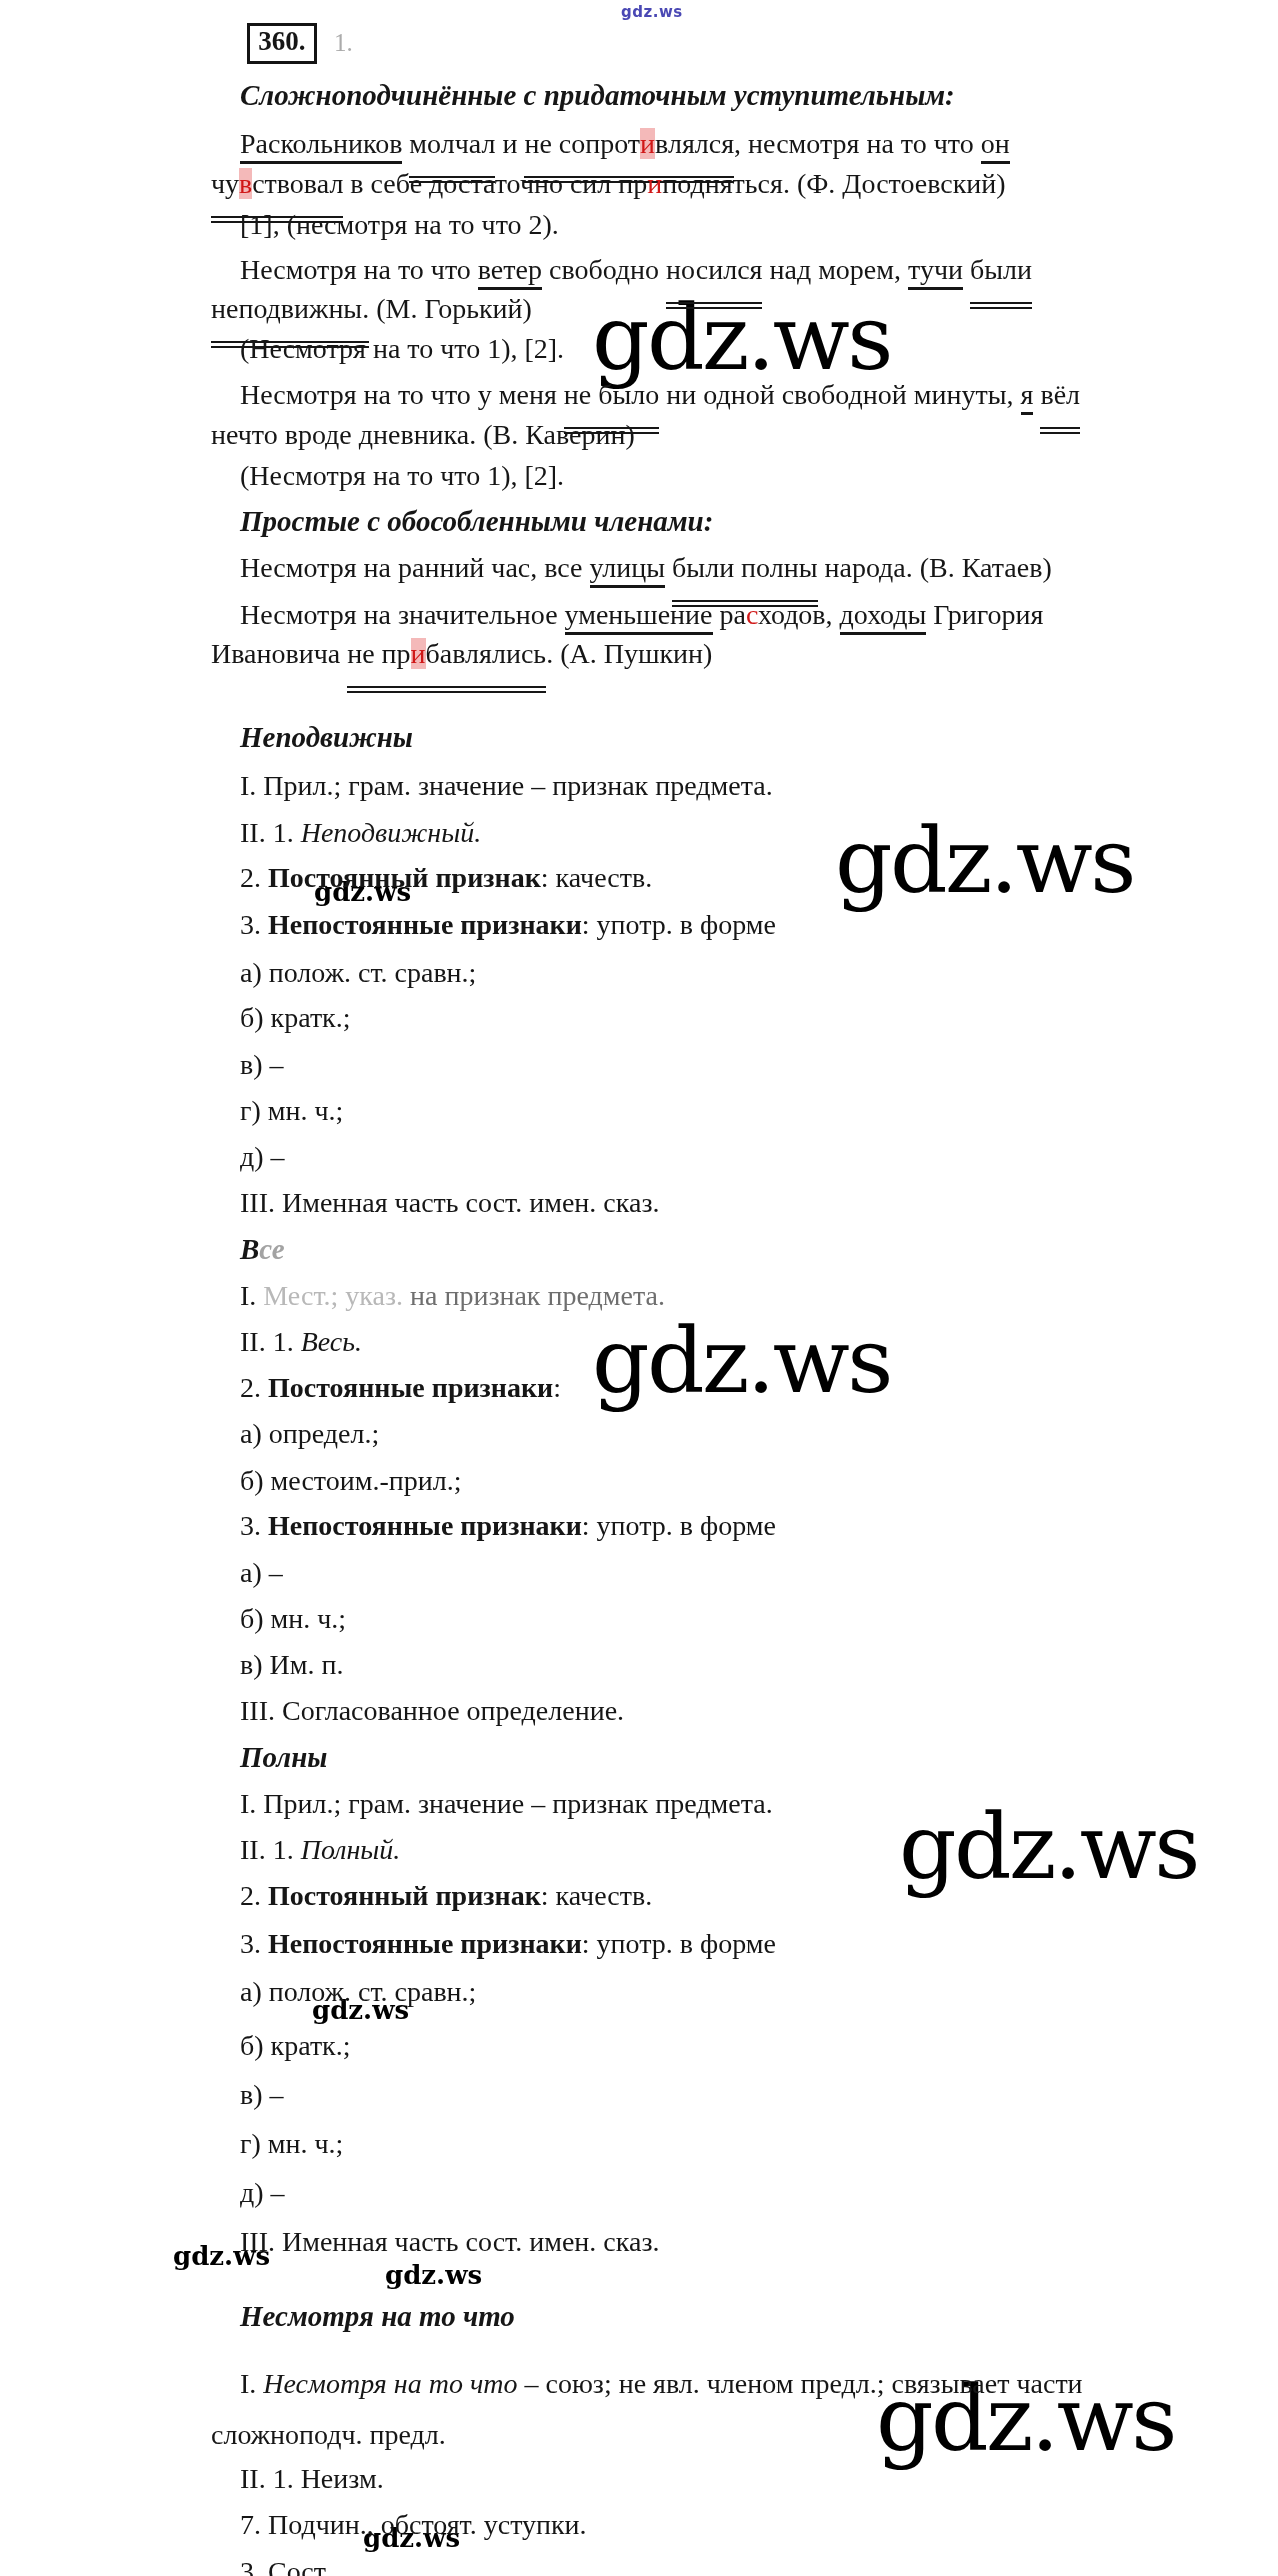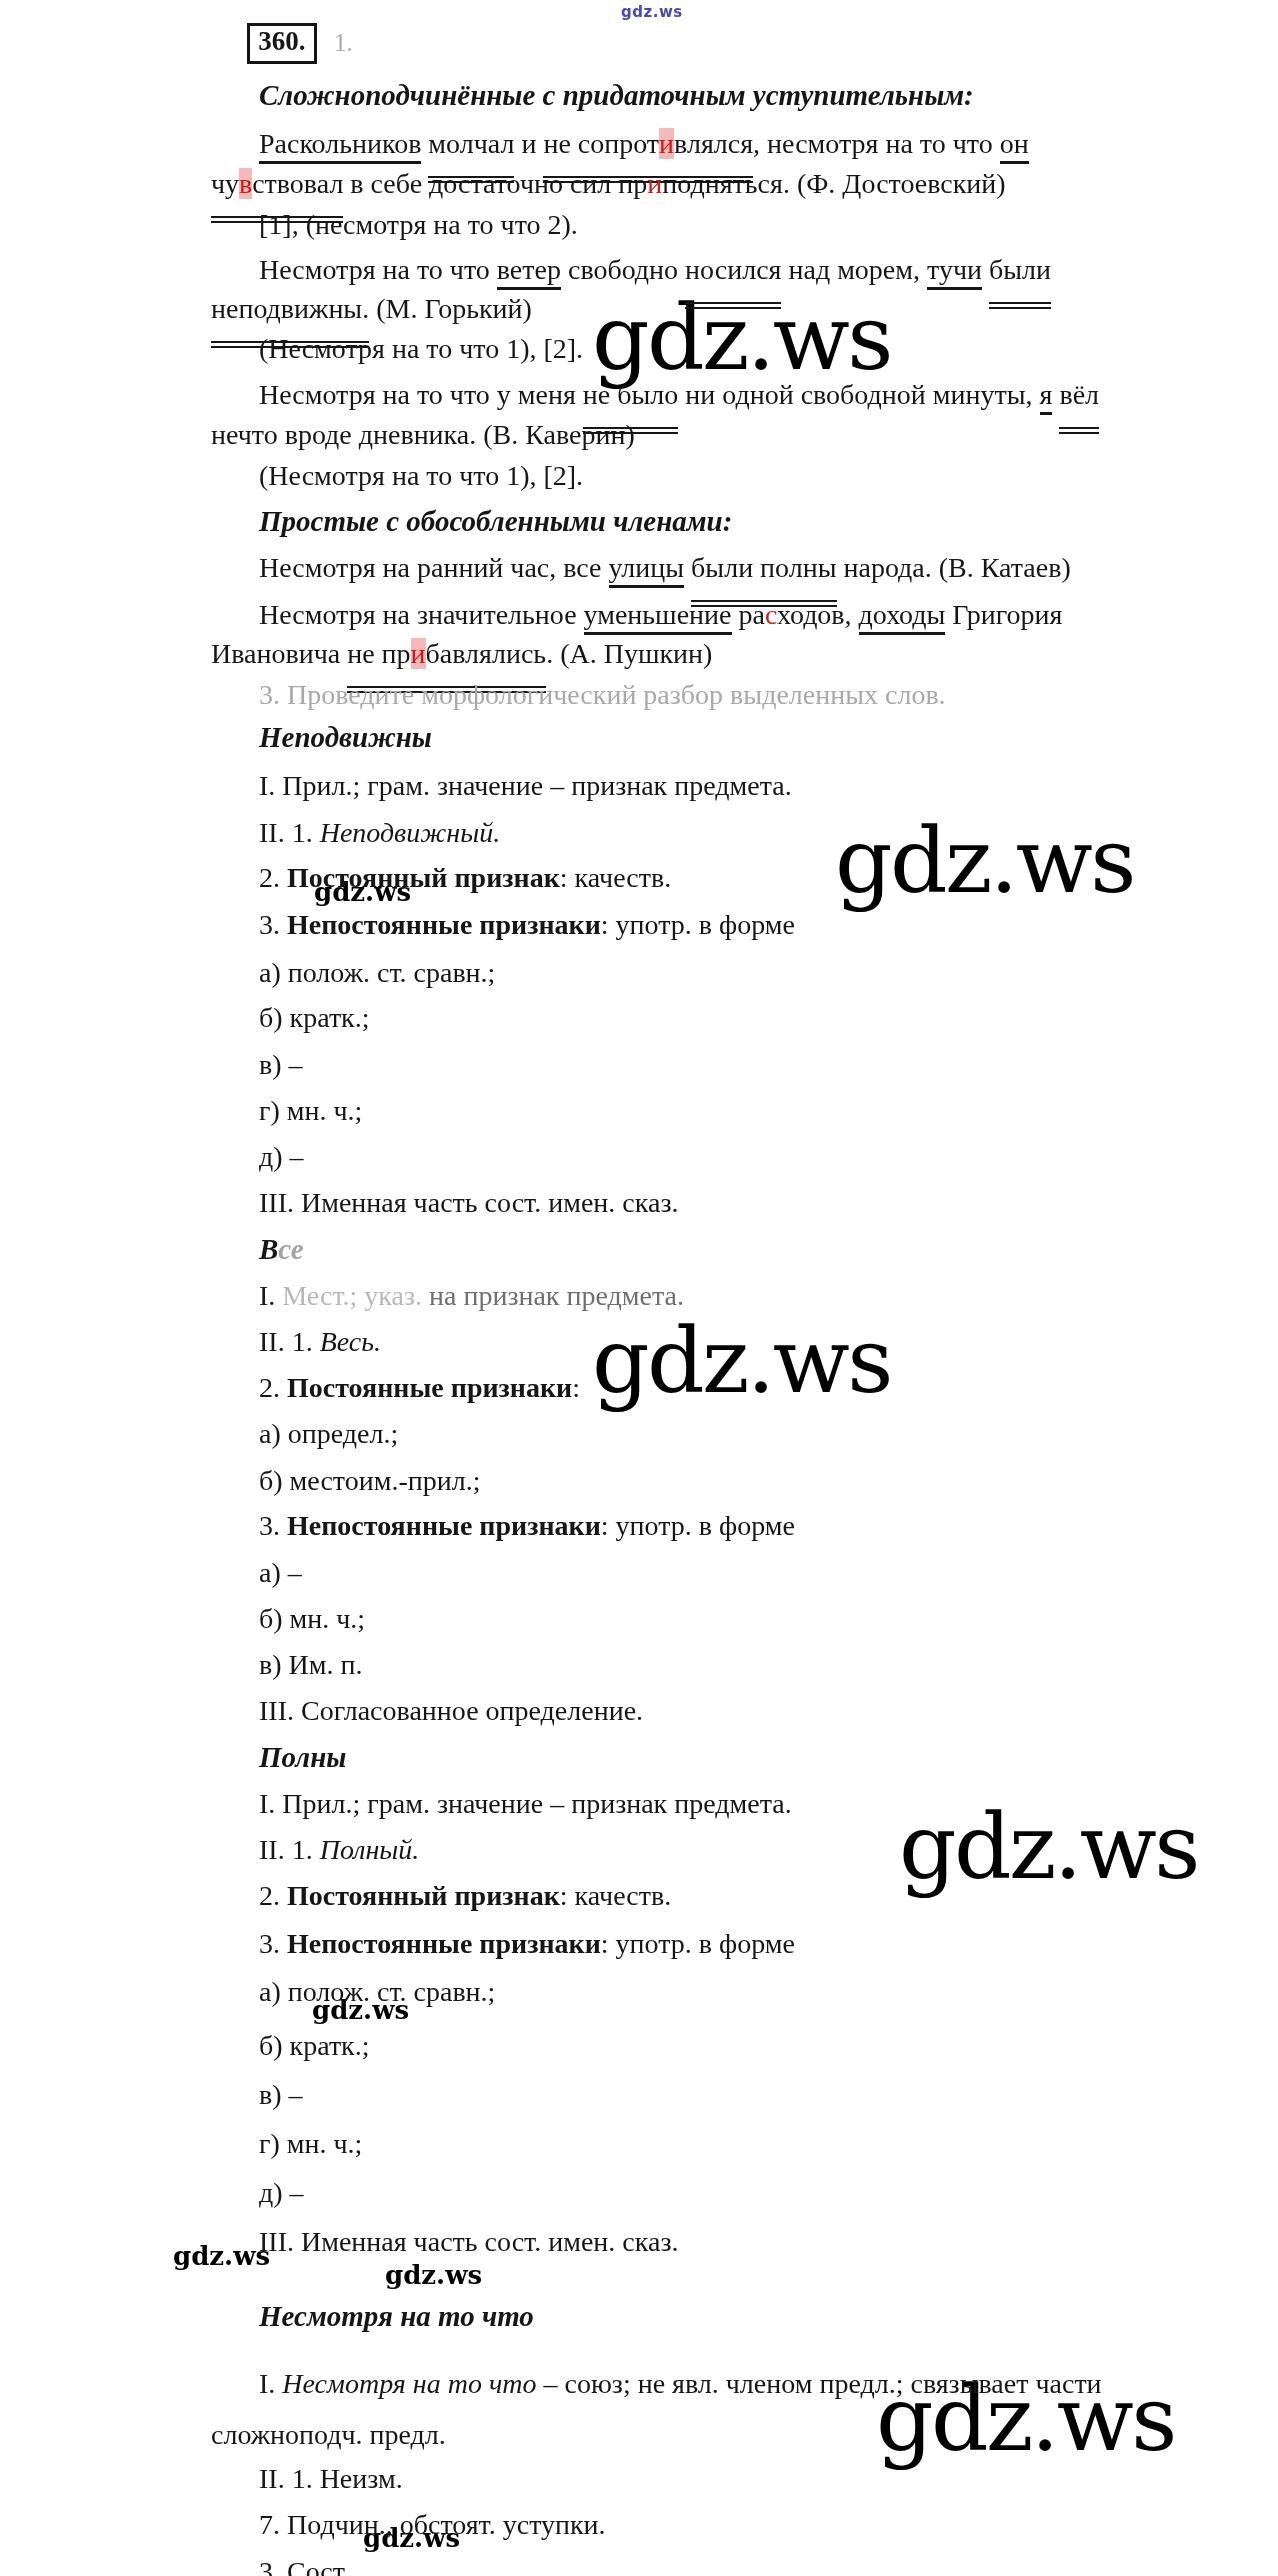--- a/index.html
+++ b/index.html
@@ -1,19 +1,19 @@
 <!DOCTYPE html>
 <html style="font-size:8.2px"><head>
 <meta charset="utf-8">
 <style>
   html,body { margin:0; padding:0; background:#ffffff; }
   .page { position:relative; width:1278px; height:2626px; background:#fff; overflow:hidden;
           font-family:"Liberation Serif", serif; color:#161616; }
   .ln { position:absolute; white-space:nowrap; font-size:28px; line-height:37px; z-index:2; }
-  .x1 { left:259px; }
+  .x1 { left:240px; }
   .x0 { left:211px; }
   .hd { font-weight:bold; font-style:italic; font-size:29px; }
   .u1 { border-bottom:3.1px solid #161616; padding-bottom:2.1px; }
   .u2 { border-bottom:7.2px double #161616; padding-bottom:17px; }
   .rg { color:#d01818; background:#f4b9b9; }
   .r  { color:#d01818; }
   .b  { font-weight:bold; }
   .it { font-style:italic; }
   .gray { color:#a9a9a9; }
   .fade1 { color:#b8b8b8; }
@@ -70,21 +70,20 @@
   <div class="ln x1" style="top:457px">(Несмотря на то что 1), [2].</div>
 
   <div class="ln x1" style="top:549px"><span>Несмотря на ранний час, все </span><span class="u1">улицы</span><span> </span><span class="u2">были полны</span><span> народа. (В. Катаев)</span></div>
 
   <div class="ln x1 hd" style="top:503px">Простые с обособленными членами:</div>
 
   <div class="ln x1" style="top:596px"><span>Несмотря на значительное </span><span class="u1">уменьшение</span><span> ра</span><span class="r">с</span><span>ходов, </span><span class="u1">доходы</span><span> Григория</span></div>
 
   <div class="ln x0" style="top:635px"><span>Ивановича </span><span class="u2"><span>не пр</span><span class="rg">и</span><span>бавлялись</span></span><span>. (А. Пушкин)</span></div>
 
-  <div class="ln x1 gray" style="top:676px">3. Проведите морфологический разбор выделенных слов.</div>
 
   <div class="ln x1 hd" style="top:719px">Неподвижны</div>
   <div class="ln x1" style="top:767px">I. Прил.; грам. значение – признак предмета.</div>
   <div class="ln x1" style="top:814px"><span>II. 1. </span><span class="it">Неподвижный.</span></div>
   <div class="ln x1" style="top:859px"><span>2. </span><span class="b">Постоянный признак</span><span>: качеств.</span></div>
   <div class="ln x1" style="top:906px"><span>3. </span><span class="b">Непостоянные признаки</span><span>: употр. в форме</span></div>
   <div class="ln x1" style="top:954px">а) полож. ст. сравн.;</div>
   <div class="ln x1" style="top:999px">б) кратк.;</div>
   <div class="ln x1" style="top:1046px">в) –</div>
   <div class="ln x1" style="top:1092px">г) мн. ч.;</div>

